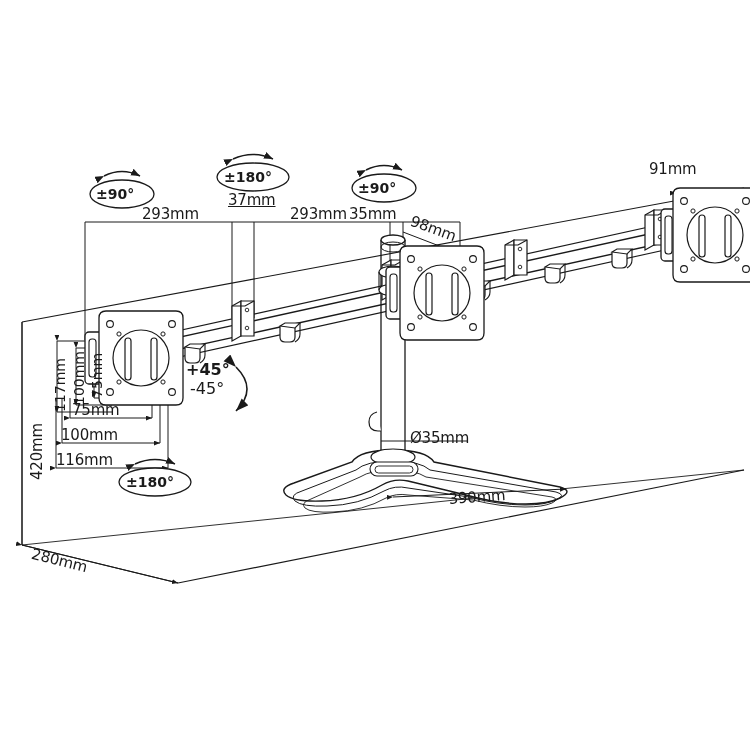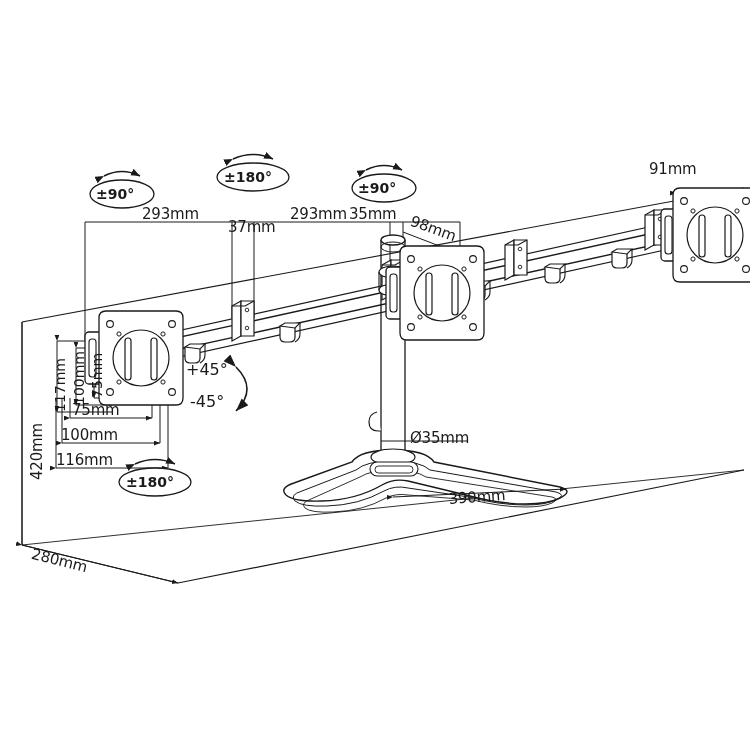--- a/index.html
+++ b/index.html
@@ -211,21 +211,21 @@
   </g>
   <g stroke="#1a1a1a" stroke-width="1" fill="none">
     <line x1="393" y1="497" x2="566" y2="489" marker-start="url(#ahs)" marker-end="url(#ahs)"></line>
   </g>
   <g stroke="#1a1a1a" stroke-width="1" fill="none">
     <line x1="22" y1="545" x2="178" y2="583" marker-start="url(#ahs)" marker-end="url(#ahs)"></line>
   </g>
 </svg>
 
 <div class="lbl dim" style="left:142px;top:205px;">293mm</div>
-<div class="lbl dim" style="left:228px;top:218px;">37mm</div>
+<div class="lbl dim" style="left:228px;top:191px;text-decoration:underline;">37mm</div>
 <div class="lbl dim" style="left:290px;top:205px;">293mm</div>
 <div class="lbl dim" style="left:349px;top:205px;">35mm</div>
 <div class="lbl dim" style="left:414px;top:212px;transform:rotate(20deg);transform-origin:left top;">98mm</div>
 <div class="lbl dim" style="left:649px;top:160px;">91mm</div>
 
 <div class="lbl dim vert" style="left:28px;top:480px;transform:rotate(-90deg);">420mm</div>
 <div class="lbl dimsm vert" style="left:52px;top:412px;transform:rotate(-90deg);">117mm</div>
 <div class="lbl dimsm vert" style="left:71px;top:405px;transform:rotate(-90deg);">100mm</div>
 <div class="lbl dimsm vert" style="left:89px;top:398px;transform:rotate(-90deg);">75mm</div>
 
@@ -235,16 +235,16 @@
 
 <div class="lbl dim" style="left:410px;top:429px;">Ø35mm</div>
 <div class="lbl dim" style="left:448px;top:490px;transform:rotate(-4deg);transform-origin:left top;">390mm</div>
 <div class="lbl dim" style="left:34px;top:545px;transform:rotate(14deg);transform-origin:left top;">280mm</div>
 
 <div class="lbl rotlbl" style="left:96px;top:186px;">±90°</div>
 <div class="lbl rotlbl" style="left:224px;top:169px;">±180°</div>
 <div class="lbl rotlbl" style="left:358px;top:180px;">±90°</div>
 <div class="lbl rotlbl" style="left:126px;top:474px;">±180°</div>
 
-<div class="lbl ang" style="left:186px;top:360px;">+45°</div>
-<div class="lbl ang" style="left:190px;top:392px;">-45°</div>
+<div class="lbl ang" style="left:186px;top:360px;font-weight:bold;">+45°</div>
+<div class="lbl ang" style="left:190px;top:379px;">-45°</div>
 
 </div>
 
 </body></html>

